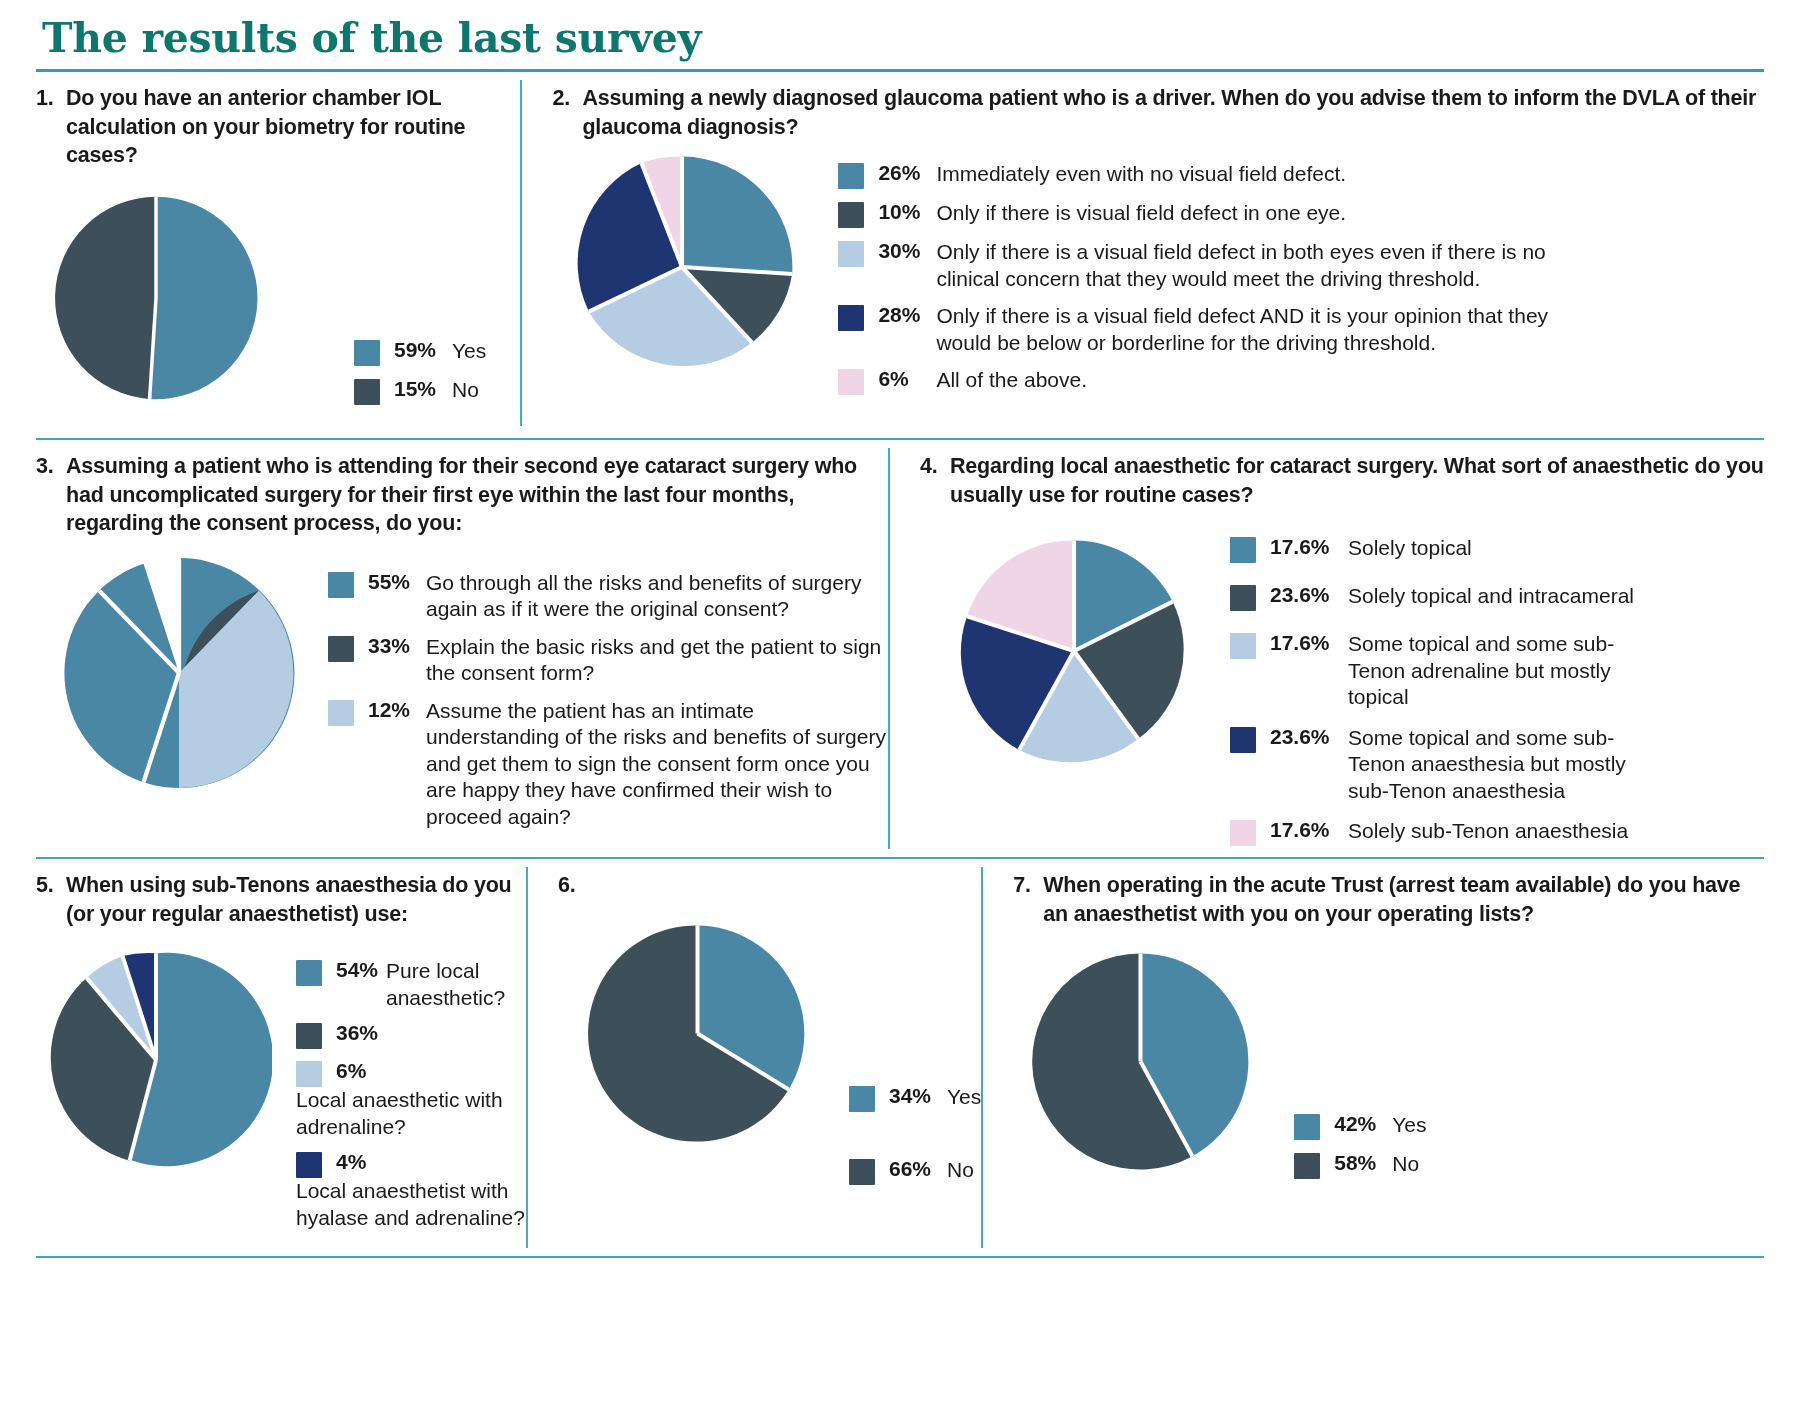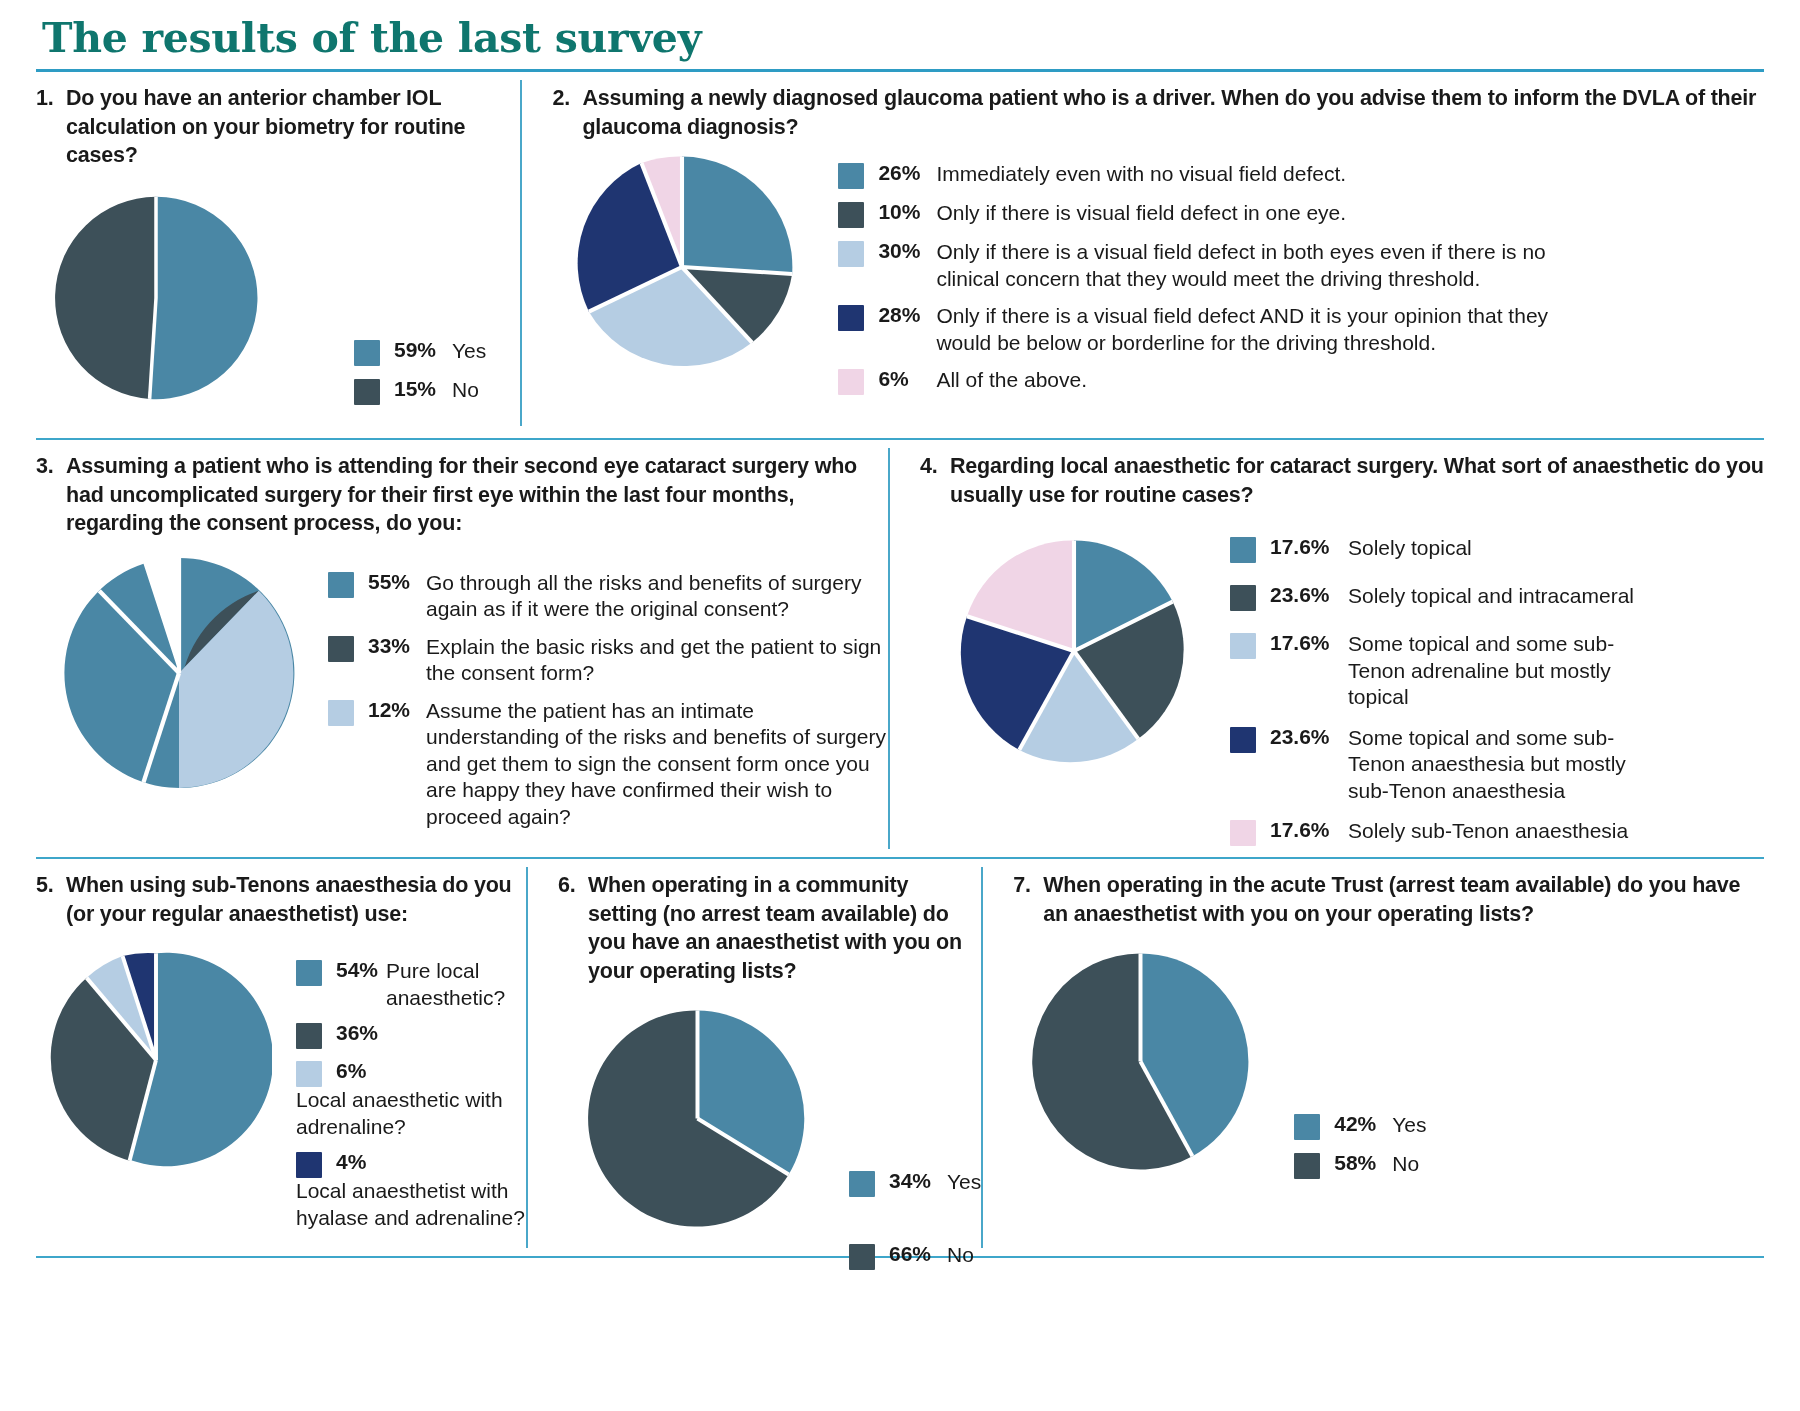--- a/index.html
+++ b/index.html
@@ -297,21 +297,20 @@
           </div>
         </div>
       </div>
     </div>
 
     <div class="vdiv"></div>
 
     <div class="cell" style="width:580px; padding-left:30px;">
       <div class="qhead">
         <span class="qnum">6.</span>
-        <span class="qtext">When operating in a community setting (no arrest team available) do you have an anaesthetist with you on your operating lists?</span>
       </div>
       <div class="body-col" style="margin-top:16px;">
         <svg width="235" height="235" viewBox="0 0 100 100" style="margin-left:22px;">
 
           <path d="M50 50 L50 4 A46 46 0 0 1 88.8 73.8 Z" fill="#4a87a5"></path>
           <path d="M50 50 L88.8 73.8 A46 46 0 1 1 50 4 Z" fill="#3d5059"></path>
           <g stroke="#ffffff" stroke-width="1.7">
             <line x1="50" y1="50" x2="50" y2="4"></line>
             <line x1="50" y1="50" x2="88.8" y2="73.8"></line>
           </g>

